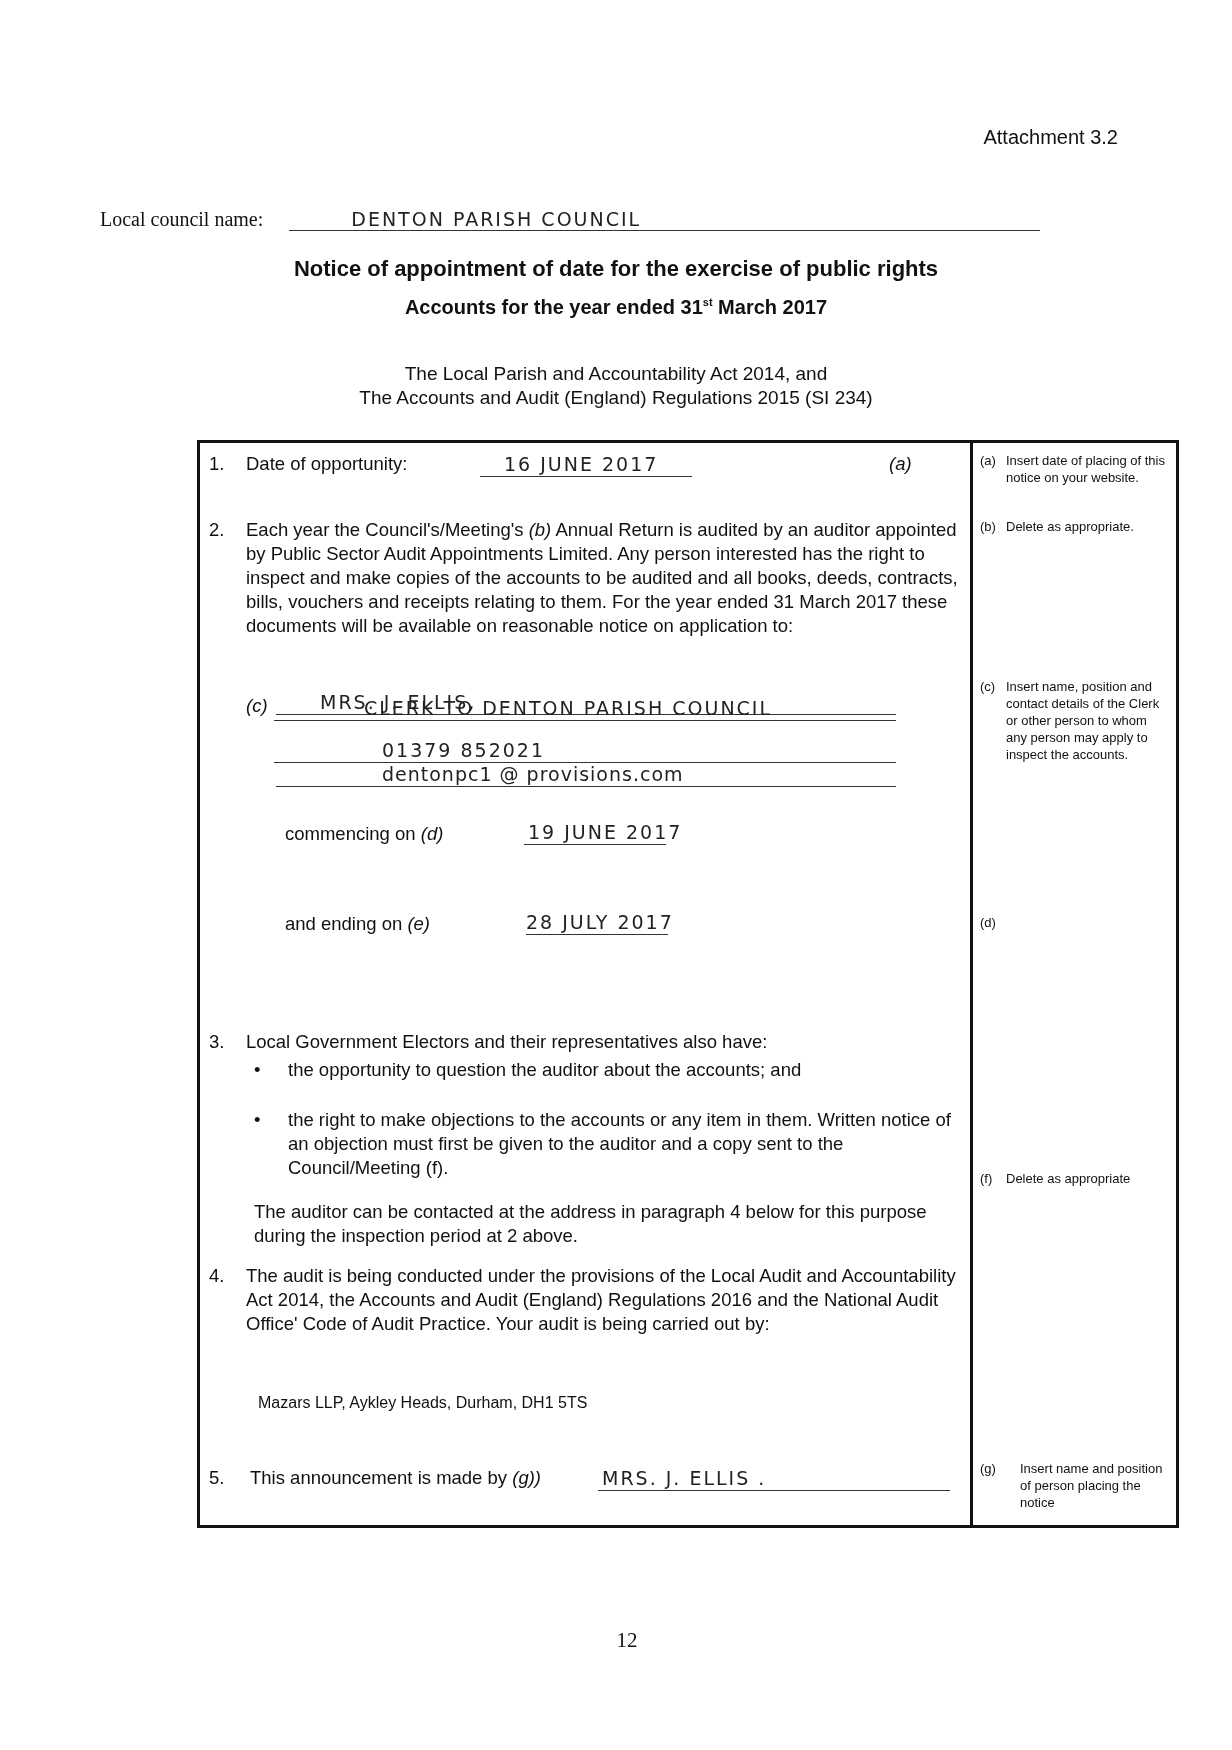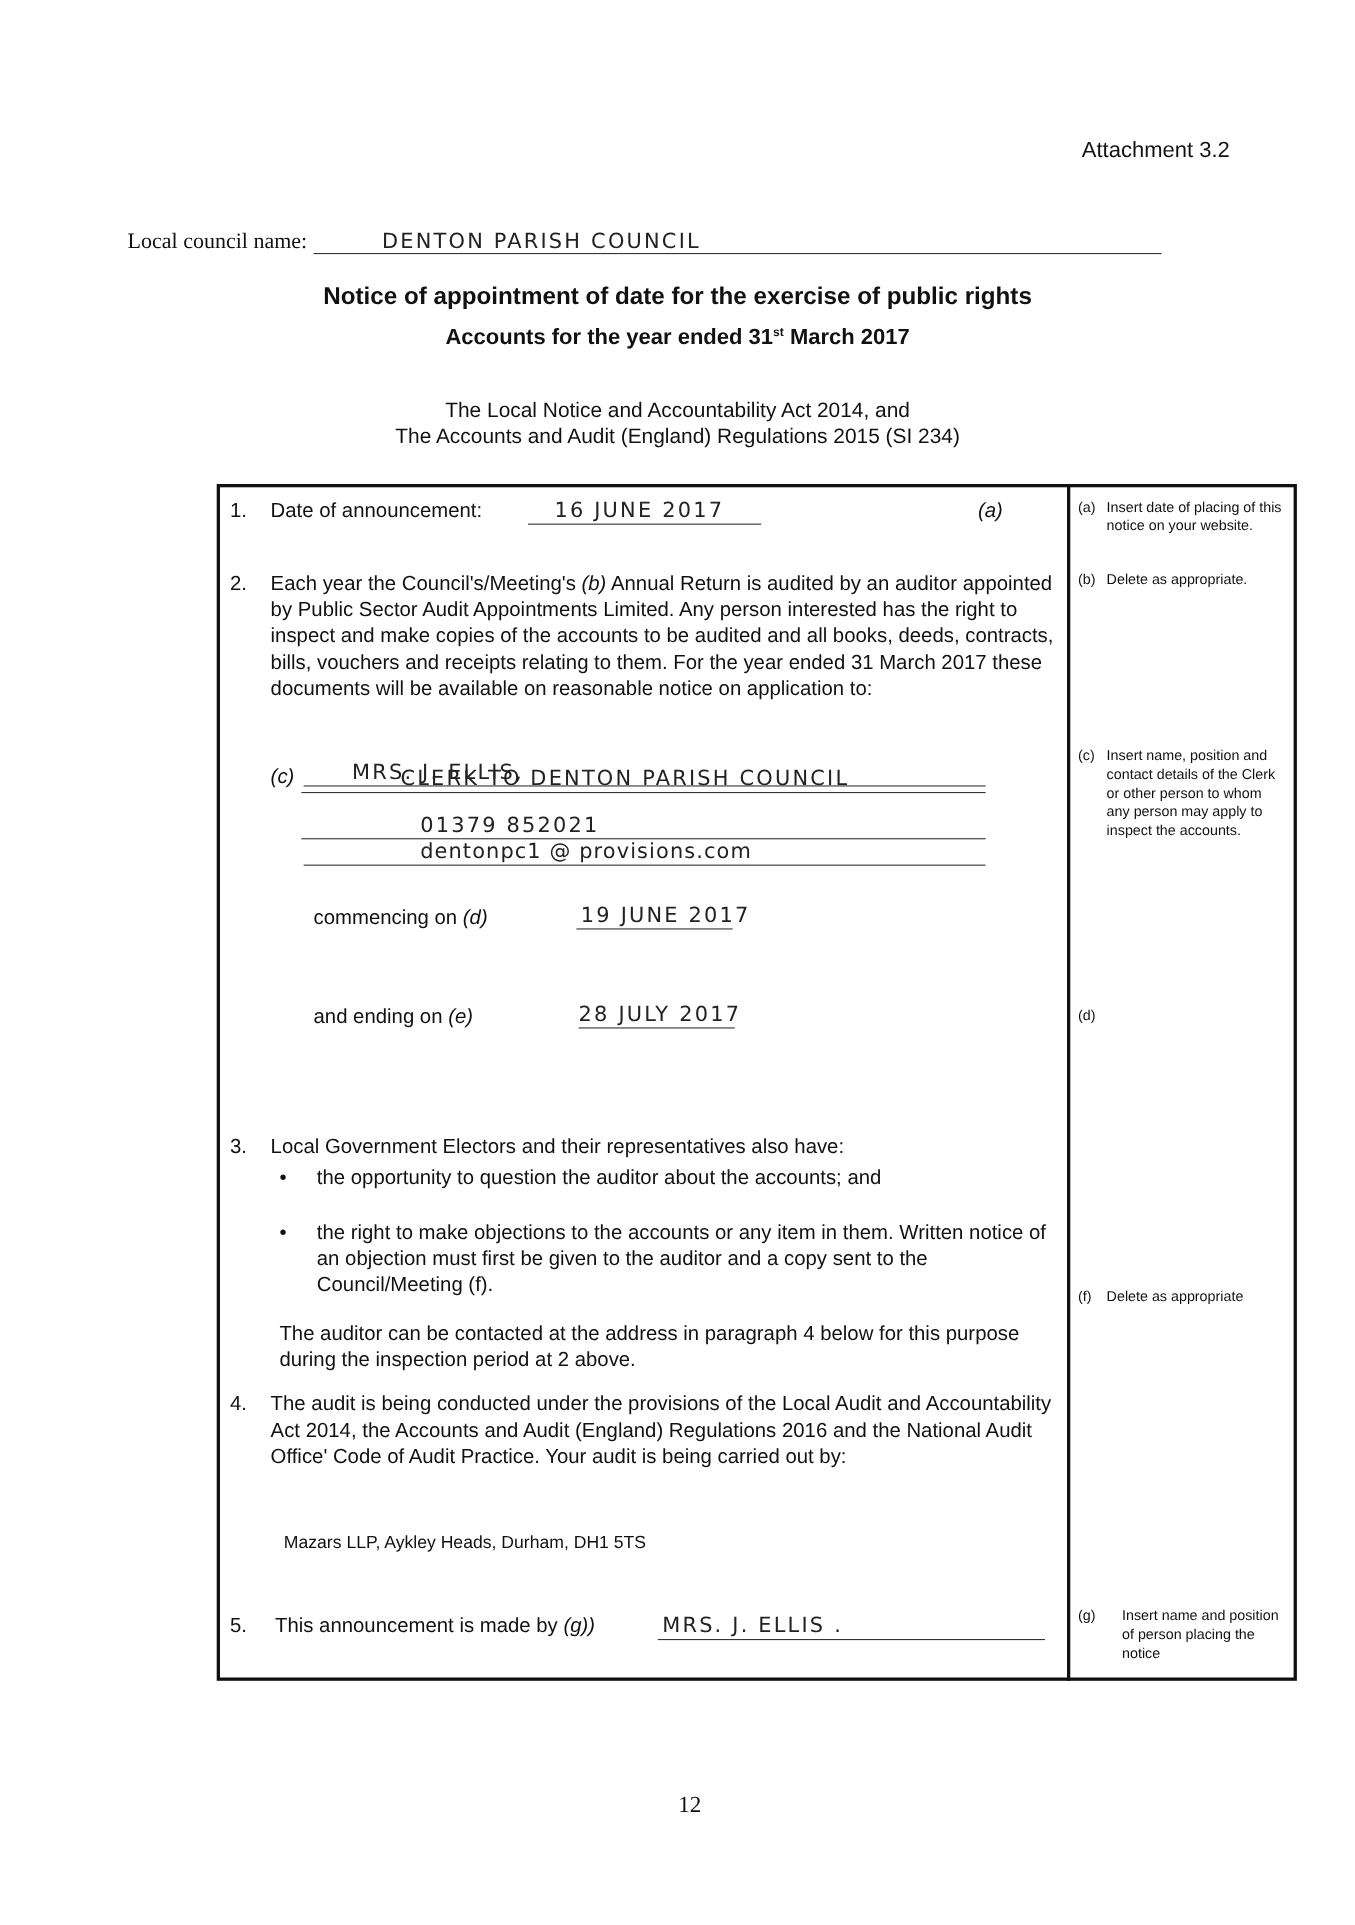--- a/index.html
+++ b/index.html
@@ -1,21 +1,21 @@
 <!DOCTYPE html>
 <html><head>
 <meta charset="utf-8">
 <style>
   html, body { margin:0; padding:0; background:#ffffff; }
   body { width:1232px; height:1750px; position:relative; overflow:hidden; color:#111; font-family:"Liberation Sans", sans-serif; }
   .abs { position:absolute; }
   .hand { font-family:"DejaVu Sans", sans-serif; font-weight:normal; color:#222; letter-spacing:2px; font-size:19px; text-transform:uppercase; }
   .hand.lower { text-transform:none; letter-spacing:1px; }
   #attachment { right:114px; top:126px; font-size:20px; }
-  #council-row { left:116px; top:206px; width:940px; display:flex; align-items:flex-end; }
+  #council-row { left:100px; top:206px; width:940px; display:flex; align-items:flex-end;gap:20px; }
   #council-label { font-family:"Liberation Serif", serif; font-size:20px; white-space:nowrap; }
   #council-line { flex:1; border-bottom:1.5px solid #333; height:24px; margin-left:6px; position:relative;text-align:right; }
   #council-value { position:absolute; left:62px; bottom:0px; }
   #title { left:0; width:1232px; top:256px; text-align:center; font-weight:bold; font-size:22px; }
   #subtitle { left:0; width:1232px; top:296px; text-align:center; font-weight:bold; font-size:20px; }
   #subtitle sup { font-size:11px; }
   #act1, #act2 { left:0; width:1232px; text-align:center; font-size:19px; }
   #act1 { top:363px; } #act2 { top:387px; }
   #box { left:197px; top:440px; width:982px; height:1088px; border:3px solid #111; box-sizing:border-box; }
   #divider { left:970px; top:440px; width:3px; height:1088px; background:#111; }
@@ -34,28 +34,28 @@
 
 <div id="council-row" class="abs">
   <span id="council-label">Local council name:</span>
   <div id="council-line">
     <span id="council-value" class="hand">Denton Parish Council</span>
   </div>
 </div>
 
 <div id="title" class="abs">Notice of appointment of date for the exercise of public rights</div>
 <div id="subtitle" class="abs"><span>Accounts for the year ended 31</span><sup>st</sup><span> March 2017</span></div>
-<div id="act1" class="abs">The Local Notice and Accountability Act 2014, and</div>
+<div id="act1" class="abs">The Local Parish and Accountability Act 2014, and</div>
 <div id="act2" class="abs">The Accounts and Audit (England) Regulations 2015 (SI 234)</div>
 
 <div id="box" class="abs"></div>
 <div id="divider" class="abs"></div>
 
 <div class="abs body" style="left:209px; top:452px;">1.</div>
-<div class="abs body" style="left:246px; top:452px;">Date of announcement:</div>
+<div class="abs body" style="left:246px; top:452px;">Date of opportunity:</div>
 <div class="uline" style="left:480px; top:452px; width:212px; height:24px;">
   <span class="hand" style="position:absolute; left:24px; bottom:1px;">16 June 2017</span>
 </div>
 <div class="abs body ital" style="left:889px; top:452px;">(a)</div>
 
 <div class="abs body" style="left:209px; top:518px;">2.</div>
 <div class="abs body" style="left:246px; top:518px; width:712px;"><span>Each year the Council's/Meeting's </span><span class="ital">(b)</span><span> Annual Return is audited by an auditor appointed by Public Sector Audit Appointments Limited. Any person interested has the right to inspect and make copies of the accounts to be audited and all books, deeds, contracts, bills, vouchers and receipts relating to them. For the year ended 31 March 2017 these documents will be available on reasonable notice on application to:</span></div>
 
 <div class="abs body ital" style="left:246px; top:694px;">(c)</div>
 <div class="uline" style="left:276px; top:686px; width:620px; height:28px;">

